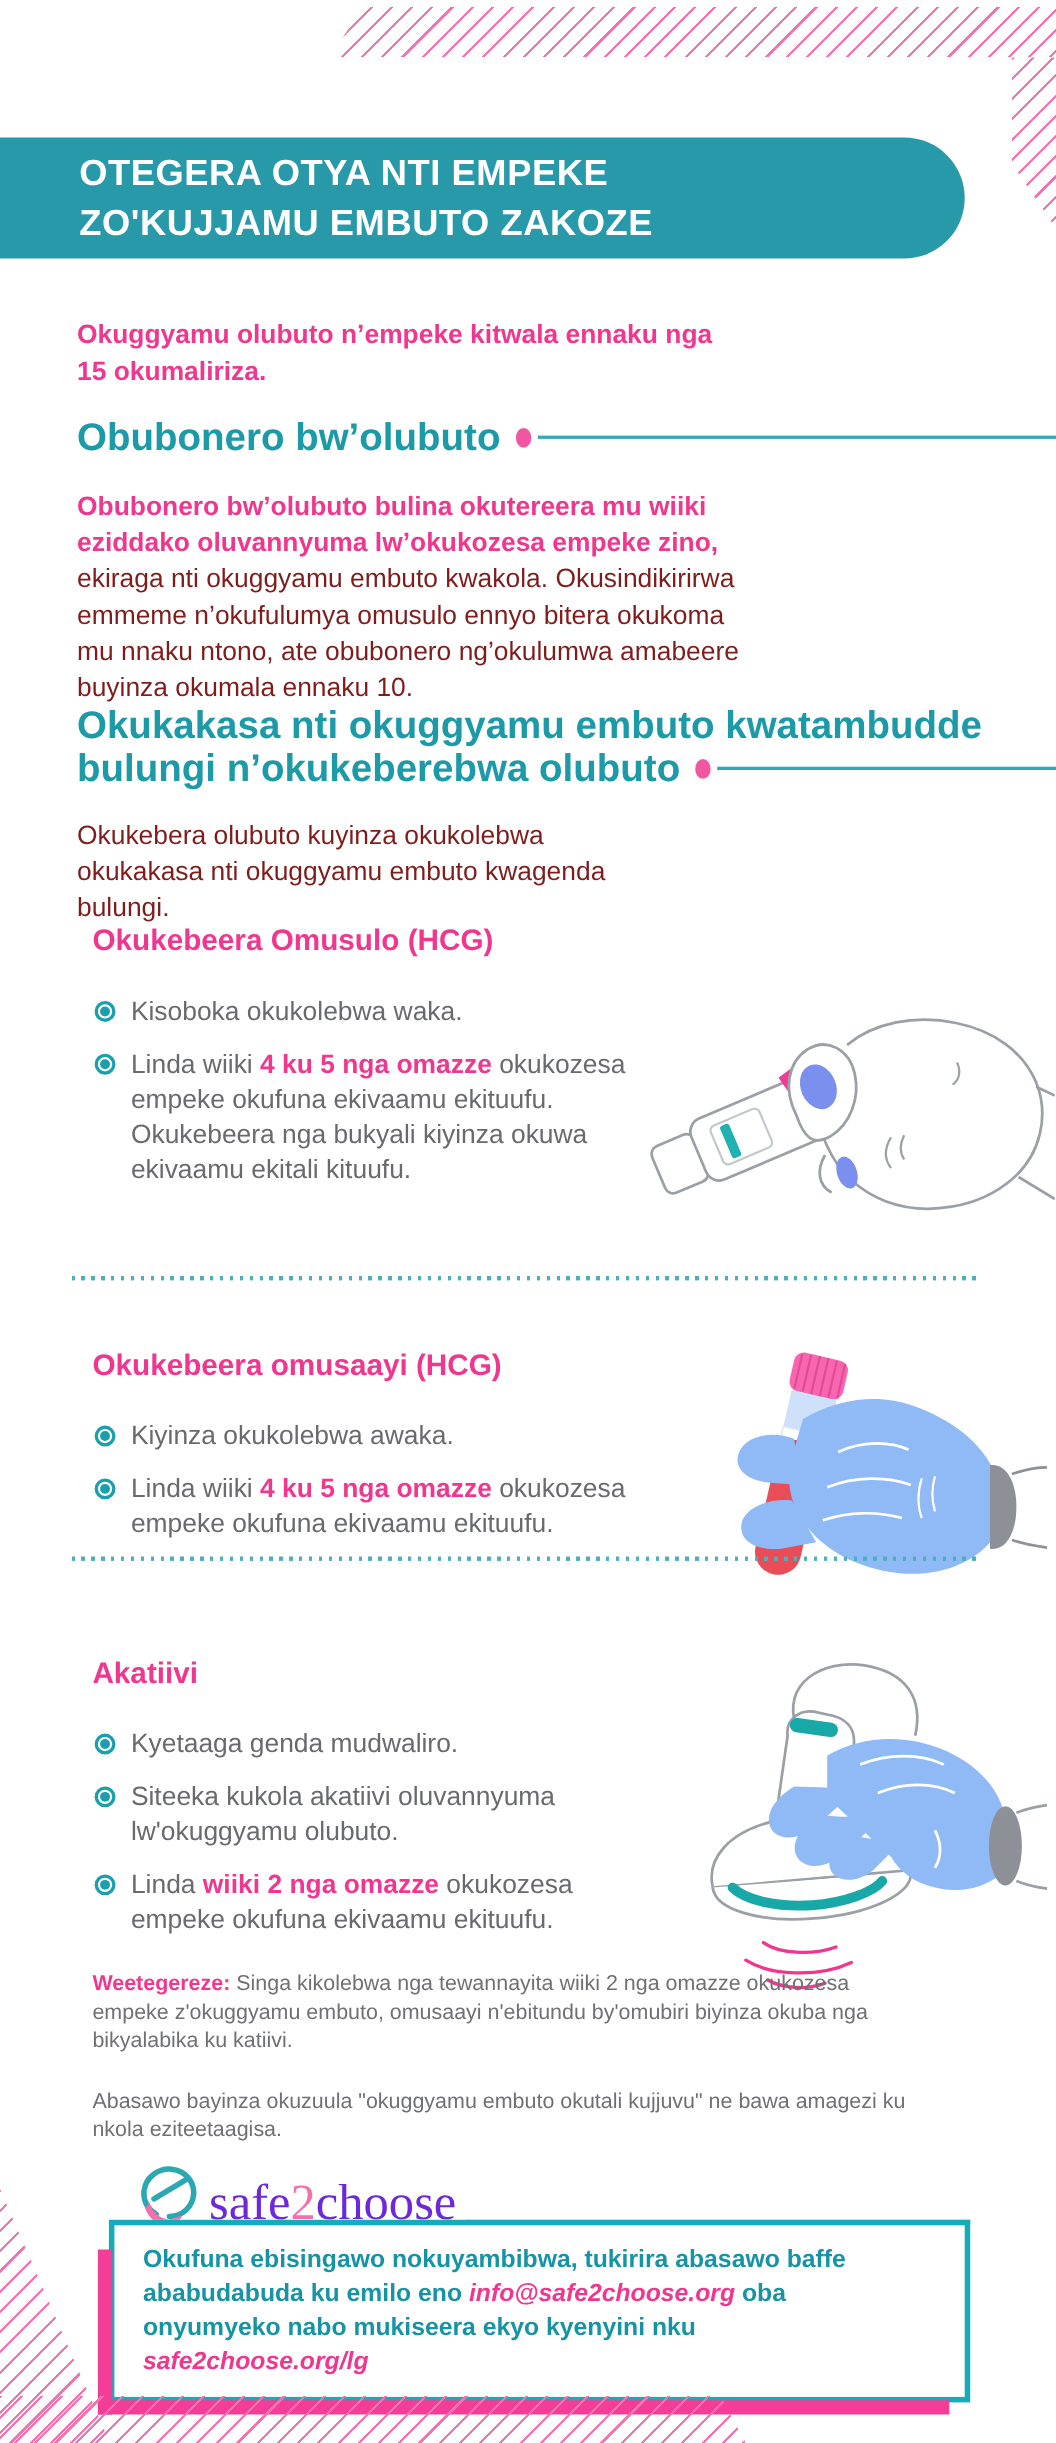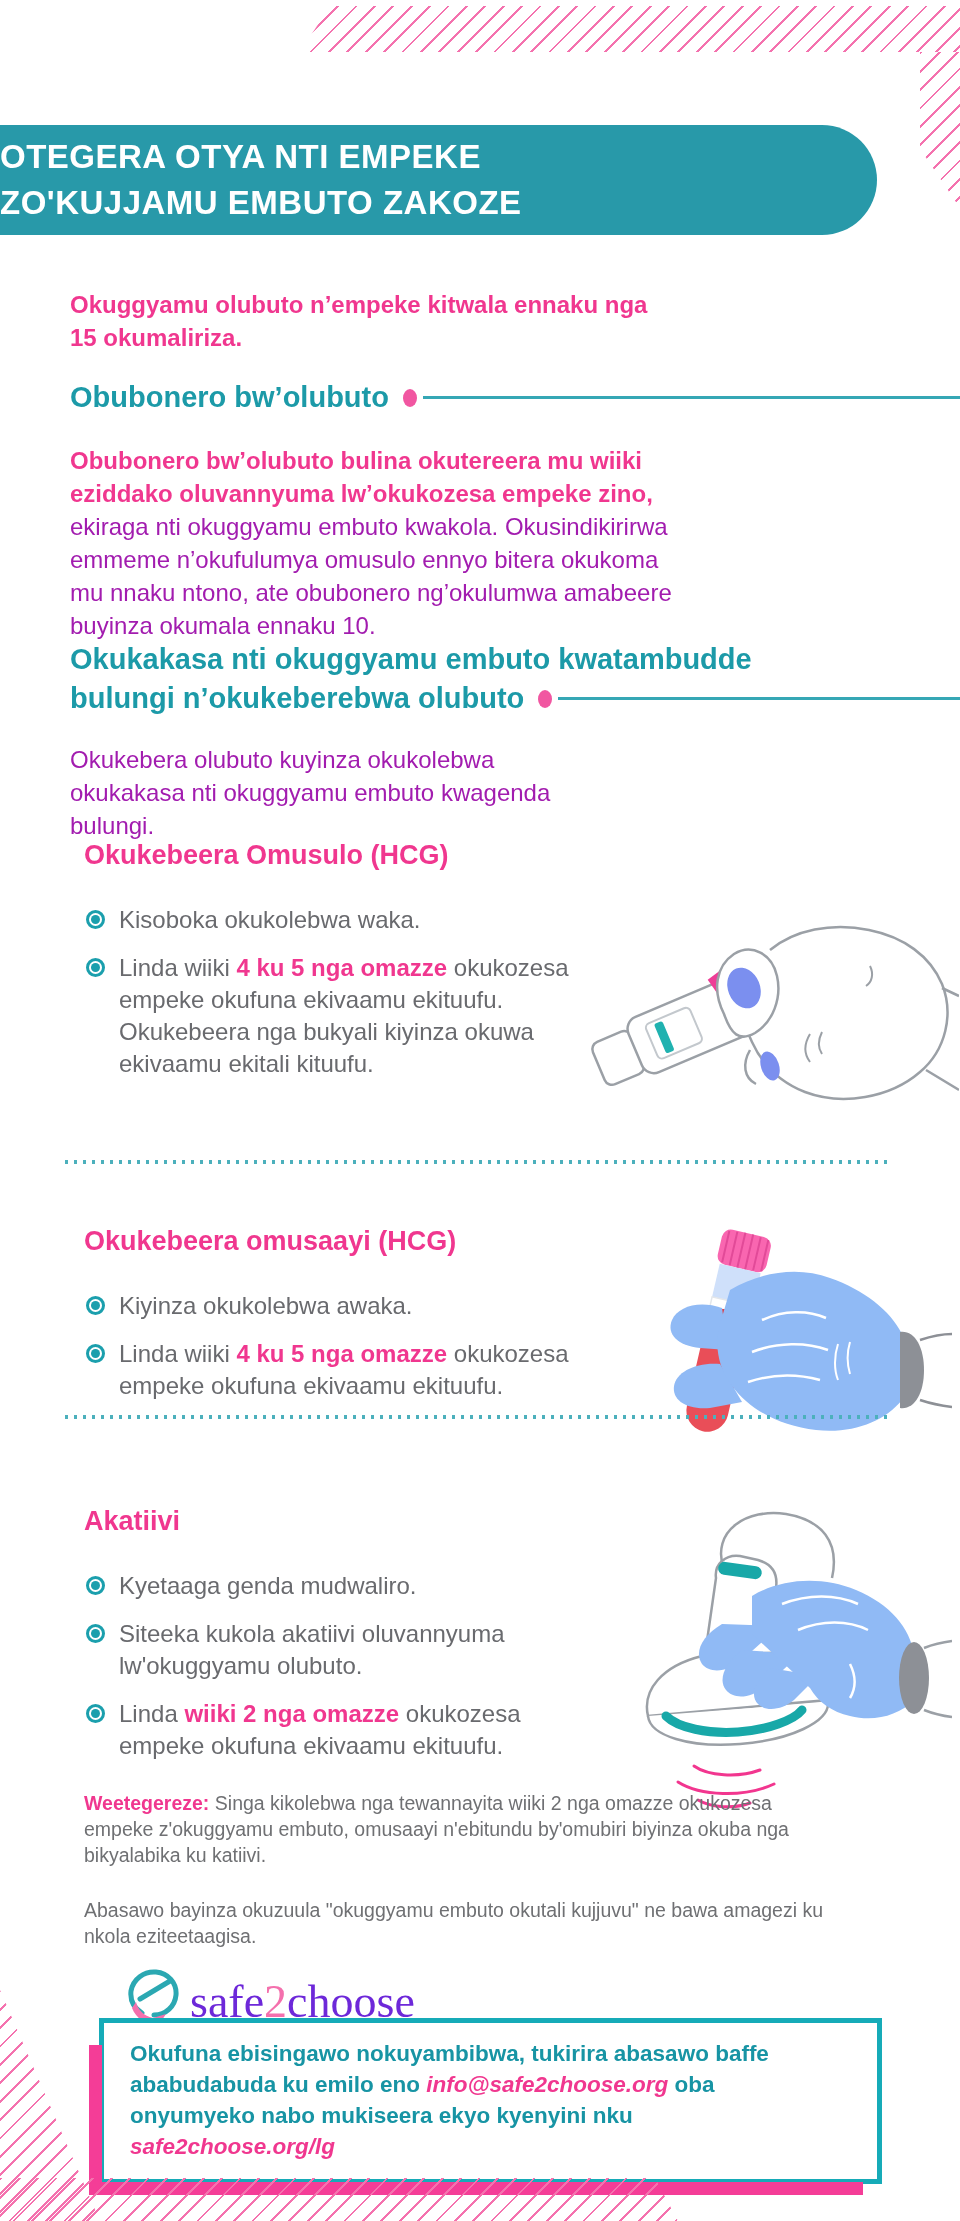--- a/index.html
+++ b/index.html
@@ -18,37 +18,37 @@
     clip-path:polygon(0 0,100% 0,100% 100%,0 62%);}
   .stripe-bottom-left{left:0;top:1990px;width:100px;height:231px;
     clip-path:polygon(0 0,100% 100%,0 100%);}
   .stripe-bottom{left:0;top:2178px;width:678px;height:43px;
     clip-path:polygon(0 0,655px 0,100% 100%,0 100%);}
 
   
   .header-band{
     position:absolute;left:0;top:125px;width:877px;height:110px;
     background:#2899a9;border-radius:0 55px 55px 0;
-    display:flex;align-items:center;box-sizing:border-box;
+    display:flex;align-items:center;box-sizing:border-box;padding-left:72px;
   }
   .header-band h1{
     margin:0;color:#ffffff;font-size:33px;line-height:46px;font-weight:bold;
     letter-spacing:.5px;max-width:670px;
   }
 
   
   .pink-bold{color:#f0378f;font-weight:bold;}
-  .gray{color:#a21caf;}
+  .gray{color:#7f1d1d;}
   .abs{position:absolute;}
 
   .intro{left:70px;top:288px;width:600px;font-size:24px;line-height:33px;}
 
   .section-head-row{display:flex;align-items:center;}
   .section-head-row h2,.h2line{
-    margin:0;color:#1c9aa8;font-weight:bold;font-size:29px;line-height:39px;white-space:nowrap;
+    margin:0;color:#1c9aa8;font-weight:bold;font-size:35px;line-height:39px;white-space:nowrap;
   }
   .deco-dot{flex:none;width:14px;height:18px;border-radius:50%;
     background:#f156a1;margin:0 0 0 14px;}
   .deco-line{flex:1;height:3px;background:#35a7b5;margin-left:6px;}
 
   .signs-section{left:70px;top:378px;right:0;}
   .signs-section p{margin:27px 0 0;width:620px;font-size:24px;line-height:33px;}
 
   .confirm-section{left:70px;top:640px;right:0;}
   .confirm-section .l1{display:block;}

